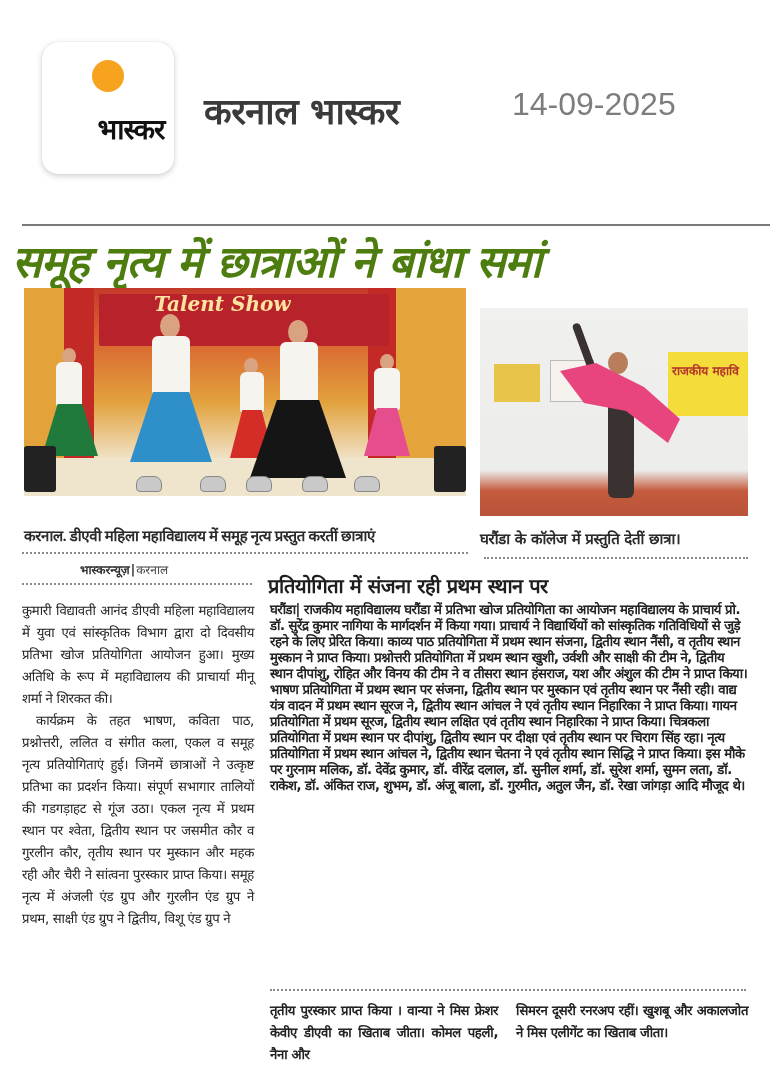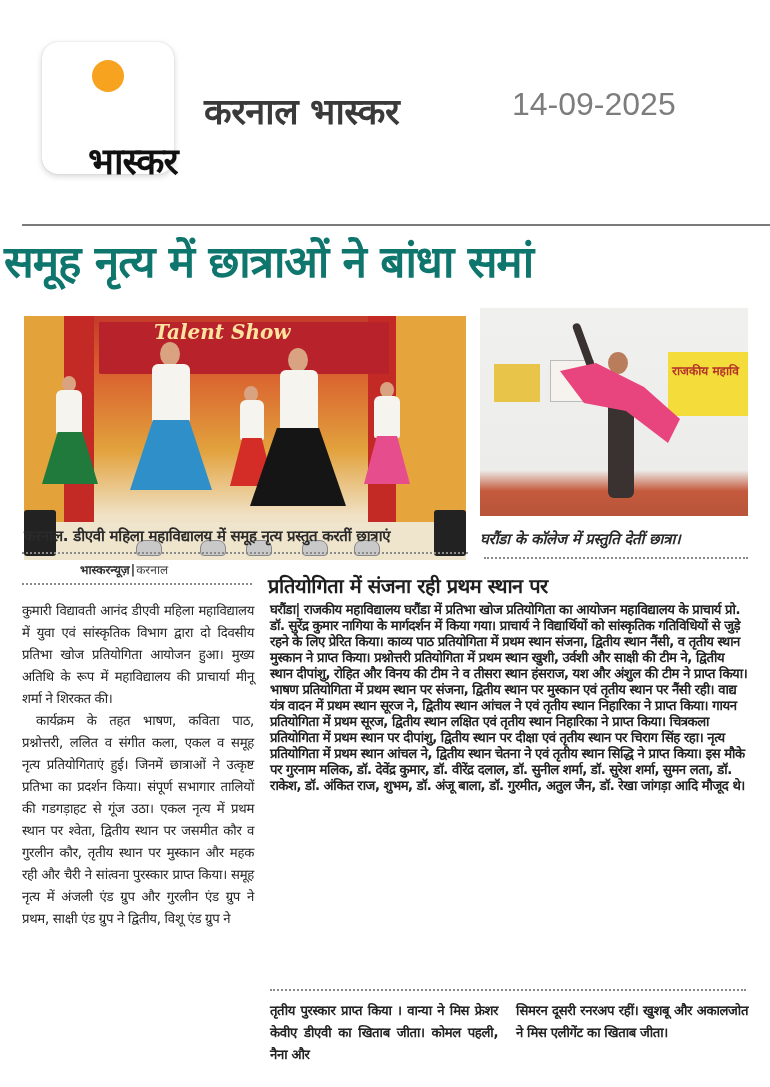--- a/index.html
+++ b/index.html
@@ -8,30 +8,30 @@
 
   
   .logo-tile {
     position: absolute; left: 42px; top: 42px; width: 132px; height: 132px;
     background: #fff; border-radius: 16px;
     box-shadow: 0 2px 6px rgba(0,0,0,0.18), 0 0 1px rgba(0,0,0,0.2);
   }
   .logo-sun { position: absolute; left: 50px; top: 18px; width: 32px; height: 32px; border-radius: 50%; background: #f7a320; }
   .logo-line { position: absolute; left: 0; width: 132px; text-align: center; font-weight: bold; color: #111; letter-spacing: -1px; }
   .logo-line.l1 { top: 50px; font-size: 30px; }
-  .logo-line.l2 { top: 92px; font-size: 37px; padding-left: 46px; }
+  .logo-line.l2 { top: 67px; font-size: 28px; padding-left: 46px; }
   .paper-name { position: absolute; left: 204px; top: 86px; font-size: 36px; font-weight: bold; color: #3a3a3a; letter-spacing: -0.5px; }
   .paper-date { position: absolute; left: 512px; top: 86px; font-size: 32px; font-weight: normal; color: #7d7d7d; font-family: "Liberation Sans", sans-serif; }
 
   
   .rule-top { position: absolute; left: 22px; top: 224px; width: 748px; height: 2px; background: #7a7a7a; }
-  .headline { position: absolute; left: 4px; top: 230px; font-size: 44px; font-weight: bold; color: #0f766e; letter-spacing: -1px; white-space: nowrap; }
+  .headline { position: absolute; left: 12px; top: 230px; font-size: 44px; font-weight: bold; color: #4d7c0f; letter-spacing: -1px; white-space: nowrap; font-style: italic; }
 
   .photo { position: absolute; overflow: hidden; }
-  .photo-left { left: 24px; top: 316px; width: 442px; height: 244px; background: linear-gradient(180deg, #c43a2a 0%, #d95b2e 20%, #e2a23d 55%, #f0e2c6 82%, #e8dcc6 100%); }
+  .photo-left { left: 24px; top: 288px; width: 442px; height: 208px; background: linear-gradient(180deg, #c43a2a 0%, #d95b2e 20%, #e2a23d 55%, #f0e2c6 82%, #e8dcc6 100%); }
   .photo-right { left: 480px; top: 308px; width: 268px; height: 208px; background: linear-gradient(180deg, #f0f0ee 0%, #ececea 78%, #c45a3d 88%, #b8543a 100%); padding-left: 44px; }
 
   
   .curtain { position: absolute; top: 0; height: 100%; }
   .banner-red { position: absolute; left: 75px; top: 6px; width: 290px; height: 52px; background: #b8222a; border-radius: 2px; }
   .banner-title { position: absolute; left: 130px; top: 4px; font-family: "DejaVu Serif", serif; font-style: italic; font-weight: bold; font-size: 20px; color: #ffe4a0; }
   .stage-floor { position: absolute; left: 0; bottom: 0; width: 100%; height: 38px; background: #efe4cc; }
   .dancer { position: absolute; }
   .d-head { position: absolute; border-radius: 50%; background: #d9a382; }
   .d-top { position: absolute; background: #f6f4ef; border-radius: 6px 6px 2px 2px; }
@@ -42,22 +42,22 @@
   
   .poster { position: absolute; }
   .yellow-banner { position: absolute; right: 0; top: 44px; width: 80px; height: 64px; background: #f4dc3a; }
   .yb-text { position: absolute; left: 4px; top: 6px; font-size: 12px; font-weight: bold; color: #b5342a; line-height: 26px; white-space: nowrap; }
   .pink-dupatta { position: absolute; left: 80px; top: 55px; width: 120px; height: 80px; background: #e8457e; clip-path: polygon(0 10%, 30% 0, 70% 30%, 100% 70%, 90% 100%, 55% 60%, 20% 50%); }
   .rd-body { position: absolute; left: 128px; top: 80px; width: 26px; height: 110px; background: #3a3230; border-radius: 6px; }
   .rd-head { position: absolute; left: 128px; top: 44px; width: 20px; height: 22px; border-radius: 50%; background: #b97d5c; }
   .rd-arm { position: absolute; left: 100px; top: 14px; width: 8px; height: 50px; background: #3a3230; transform: rotate(-20deg); border-radius: 4px; }
 
   .caption { position: absolute; font-size: 15px; font-weight: bold; color: #2a2a2a; white-space: nowrap; letter-spacing: -0.3px; }
-  .cap-left { left: 24px; top: 525px; }
-  .cap-right { left: 480px; top: 528px; font-style: italic; }
+  .cap-left { left: 24px; top: 525px; font-family: Liberation Serif, serif; }
+  .cap-right { left: 480px; top: 528px; }
   .dotted { position: absolute; height: 0; border-top: 2px dotted #8a8a8a; }
   .dot-capl { left: 22px; top: 552px; width: 446px; }
   .dot-capr { left: 484px; top: 557px; width: 264px; }
 
   .dateline { position: absolute; left: 80px; top: 561px; font-size: 12px; font-weight: bold; color: #333; }
   .dateline .sep { color: #222; padding: 0 1px; }
   .dateline .city { font-weight: normal; color: #444; }
   .dot-dateline { left: 22px; top: 583px; width: 230px; }
 
   .subhead { position: absolute; left: 268px; top: 572px; font-size: 20px; font-weight: bold; color: #1e1e1e; white-space: nowrap; letter-spacing: -0.5px; }

